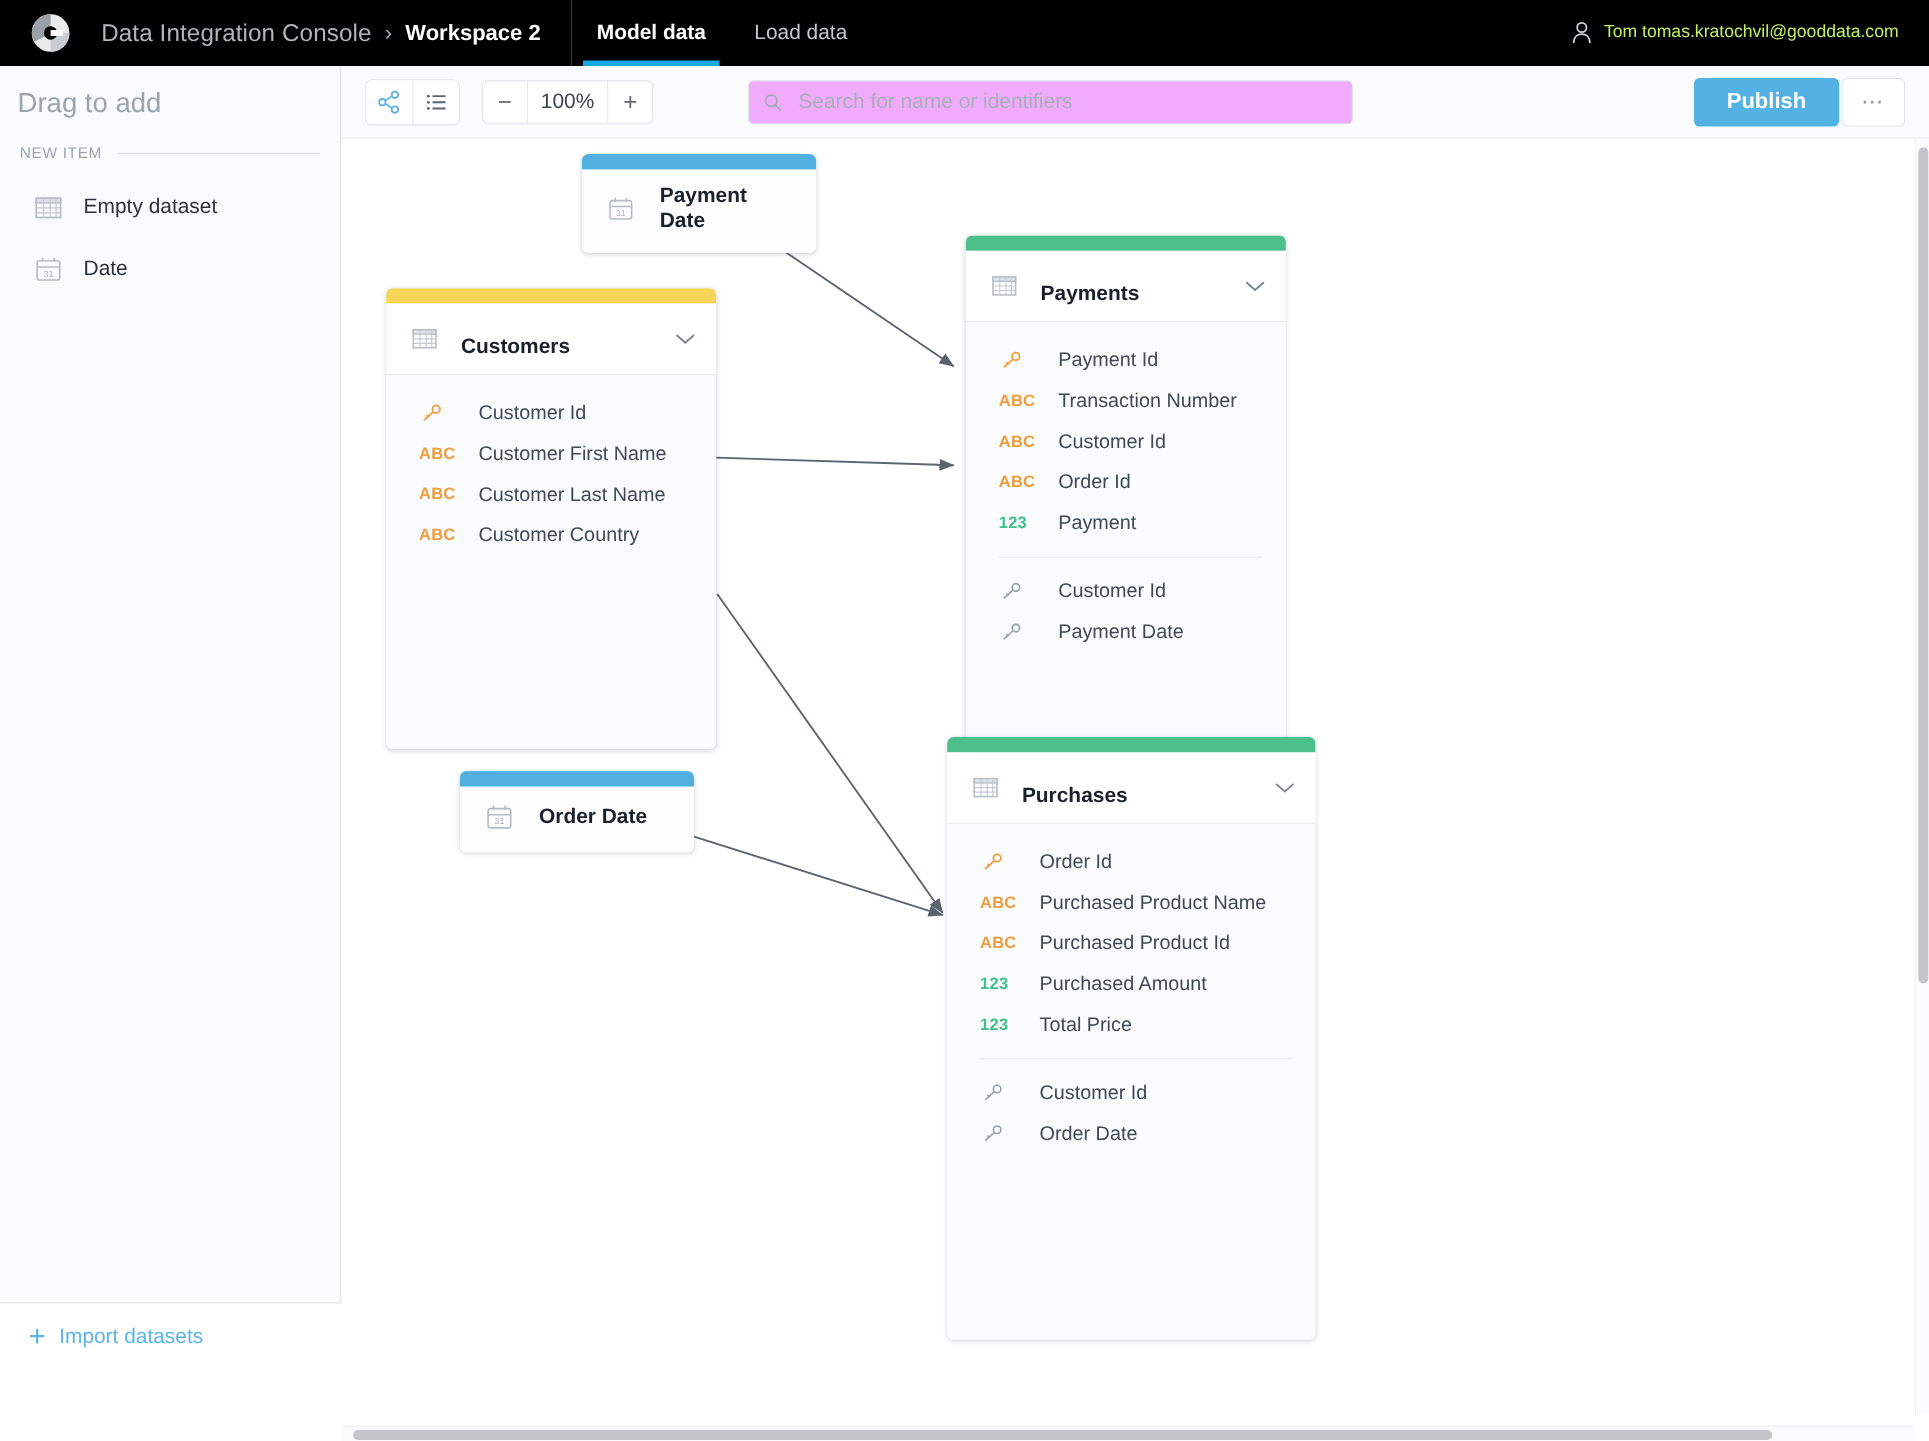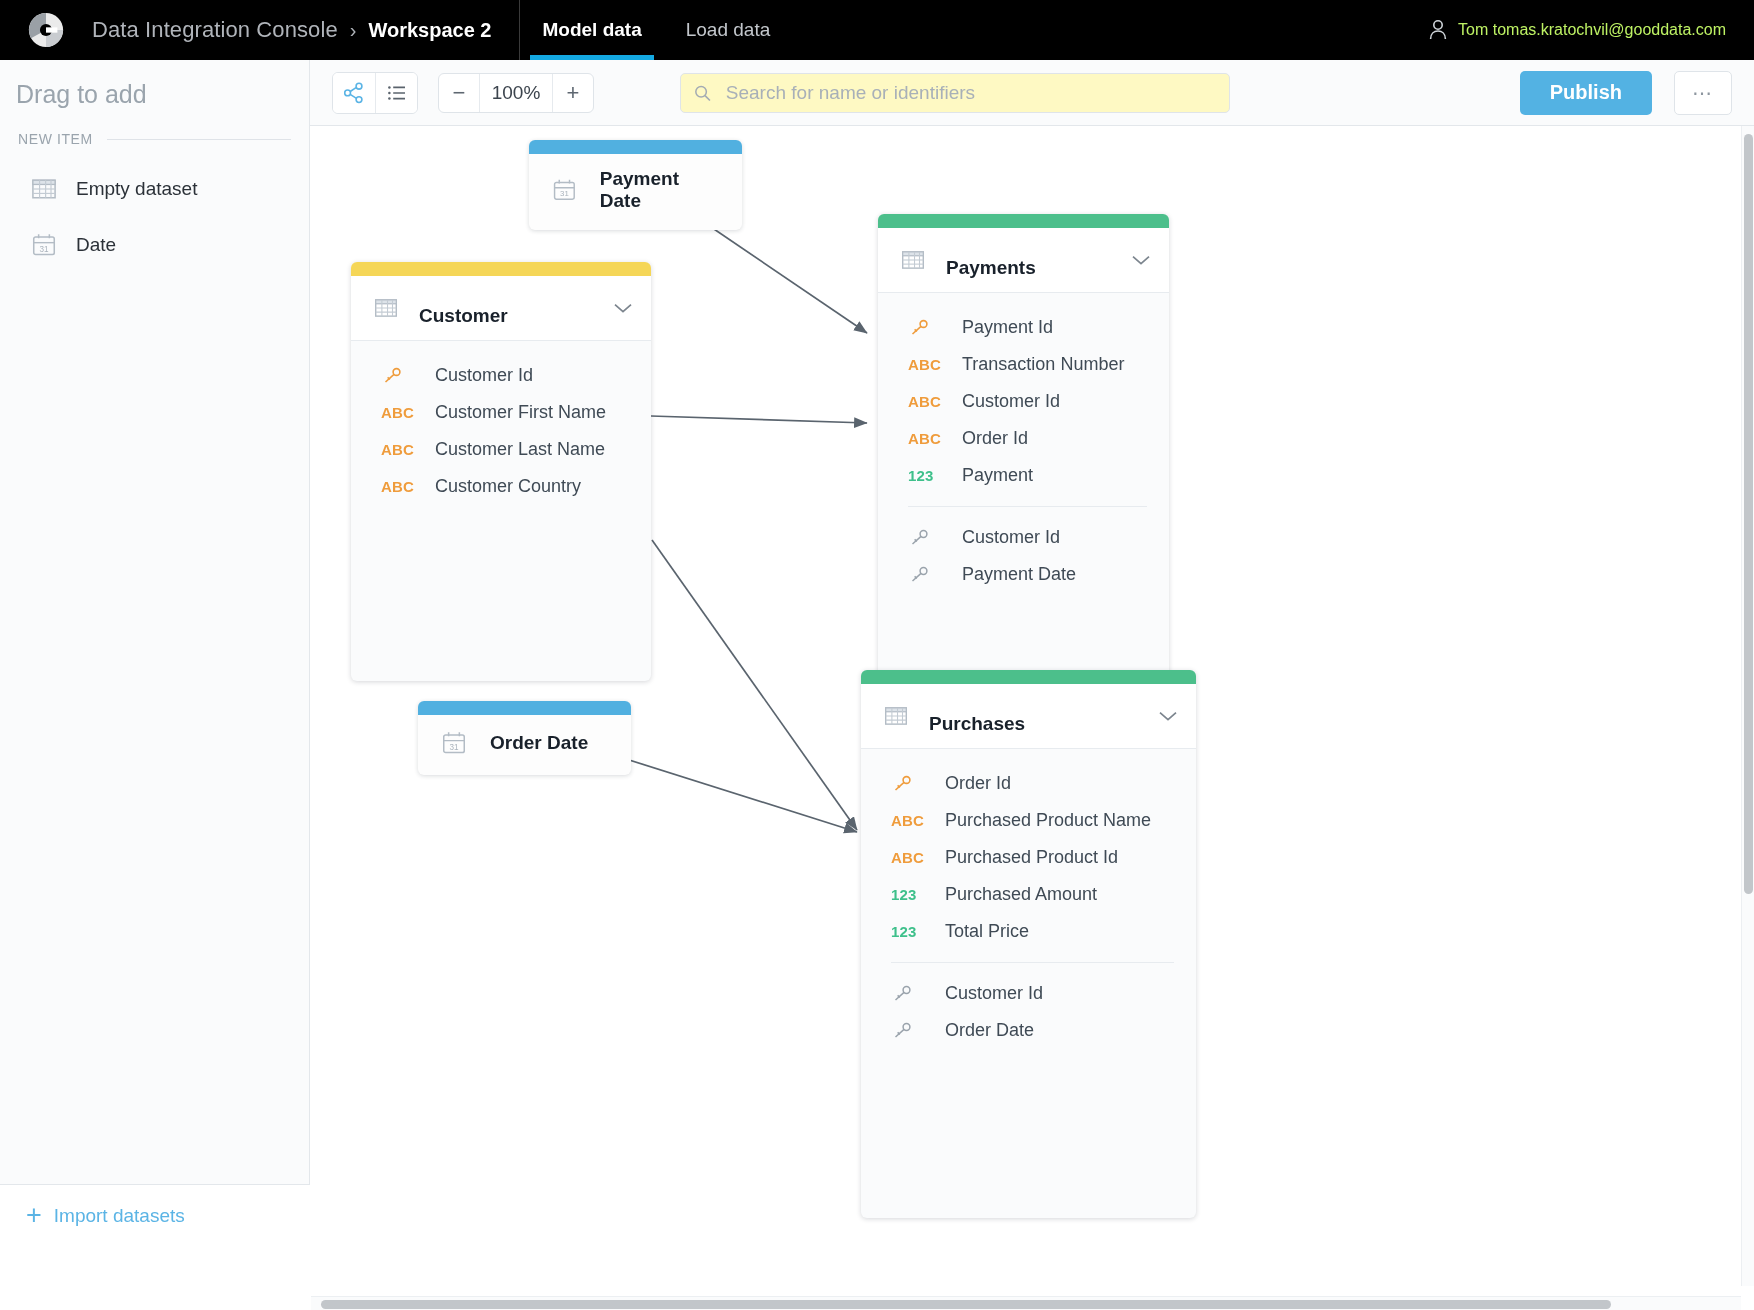--- a/index.html
+++ b/index.html
@@ -80,28 +80,28 @@
   }
   .seg-btn + .seg-btn { border-left: 1px solid #e6eaee; }
   .zoom-group { display:flex; align-items:center; margin-left: 20px;
     border:1px solid #dfe4e9; border-radius: 6px; background:#fff; height: 40px; overflow:hidden; }
   .zoom-btn { width: 40px; height: 40px; display:flex; align-items:center; justify-content:center;
     font-size: 22px; color:#5e6771; cursor:pointer; }
   .zoom-val { min-width: 74px; text-align:center; font-size: 19px; color:#3c444d;
     border-left:1px solid #e6eaee; border-right:1px solid #e6eaee; line-height: 40px; height: 40px;}
   .search-box {
     margin-left: 86px; width: 550px; height: 40px; border:1px solid #dfe4e9; border-radius: 5px;
-    background:#fef9c3; display:flex; align-items:center; padding: 0 12px; gap: 12px;
+    background:#f0abfc; display:flex; align-items:center; padding: 0 12px; gap: 12px;
   }
   .search-input {
     border:none; outline:none; font-size: 19px; color:#3c444d; width: 100%;
     font-family: "Liberation Sans", sans-serif; background: transparent;
   }
   .search-input::placeholder { color:#a8b0b8; }
-  .toolbar-right { margin-left:auto; display:flex; align-items:center; gap: 22px; }
+  .toolbar-right { margin-left:auto; display:flex; align-items:center; gap: 2px; }
   .publish-btn {
     background:#53b2e3; color:#fff; border:none; border-radius:5px;
     height: 44px; padding: 0 30px; font-size: 20px; font-weight: 700; cursor:pointer;
     font-family: "Liberation Sans", sans-serif;
   }
   .more-btn {
     width: 58px; height: 44px; border:1px solid #dfe4e9; border-radius:5px; background:#fff;
     display:flex; align-items:center; justify-content:center; color:#8d969f; font-size: 20px;
     cursor:pointer; letter-spacing: 2px;
   }
@@ -320,21 +320,21 @@
       <div class="hdr">
         <svg width="26" height="26" viewBox="0 0 24 24">
           <rect x="2.5" y="4.5" width="19" height="15" fill="none" stroke="#b3bcc5" stroke-width="1.3"></rect>
           <rect x="2.5" y="4.5" width="19" height="3.6" fill="#dde3e9" stroke="#b3bcc5" stroke-width="1.1"></rect>
           <line x1="2.5" y1="12" x2="21.5" y2="12" stroke="#c3cbd3" stroke-width="1"></line>
           <line x1="2.5" y1="15.8" x2="21.5" y2="15.8" stroke="#c3cbd3" stroke-width="1"></line>
           <line x1="8.2" y1="4.5" x2="8.2" y2="19.5" stroke="#c3cbd3" stroke-width="1"></line>
           <line x1="13.4" y1="4.5" x2="13.4" y2="19.5" stroke="#c3cbd3" stroke-width="1"></line>
           <line x1="18" y1="4.5" x2="18" y2="19.5" stroke="#c3cbd3" stroke-width="1"></line>
         </svg>
-        <span class="ttl">Customer</span>
+        <span class="ttl">Customers</span>
         <svg class="chev" viewBox="0 0 20 12">
           <path d="M2 2.6 L10 9.6 L18 2.6" fill="none" stroke="#7c858e" stroke-width="1.7"></path>
         </svg>
       </div>
       <div class="fields">
         <div class="fld">
           <span class="ftype key">
             <svg width="22" height="18" viewBox="0 0 22 18">
                 <circle cx="15.5" cy="5" r="3.4" fill="none" stroke="#ef9c3c" stroke-width="1.6"></circle>
                 <line x1="13" y1="7.4" x2="4.5" y2="15" stroke="#ef9c3c" stroke-width="1.6"></line>

